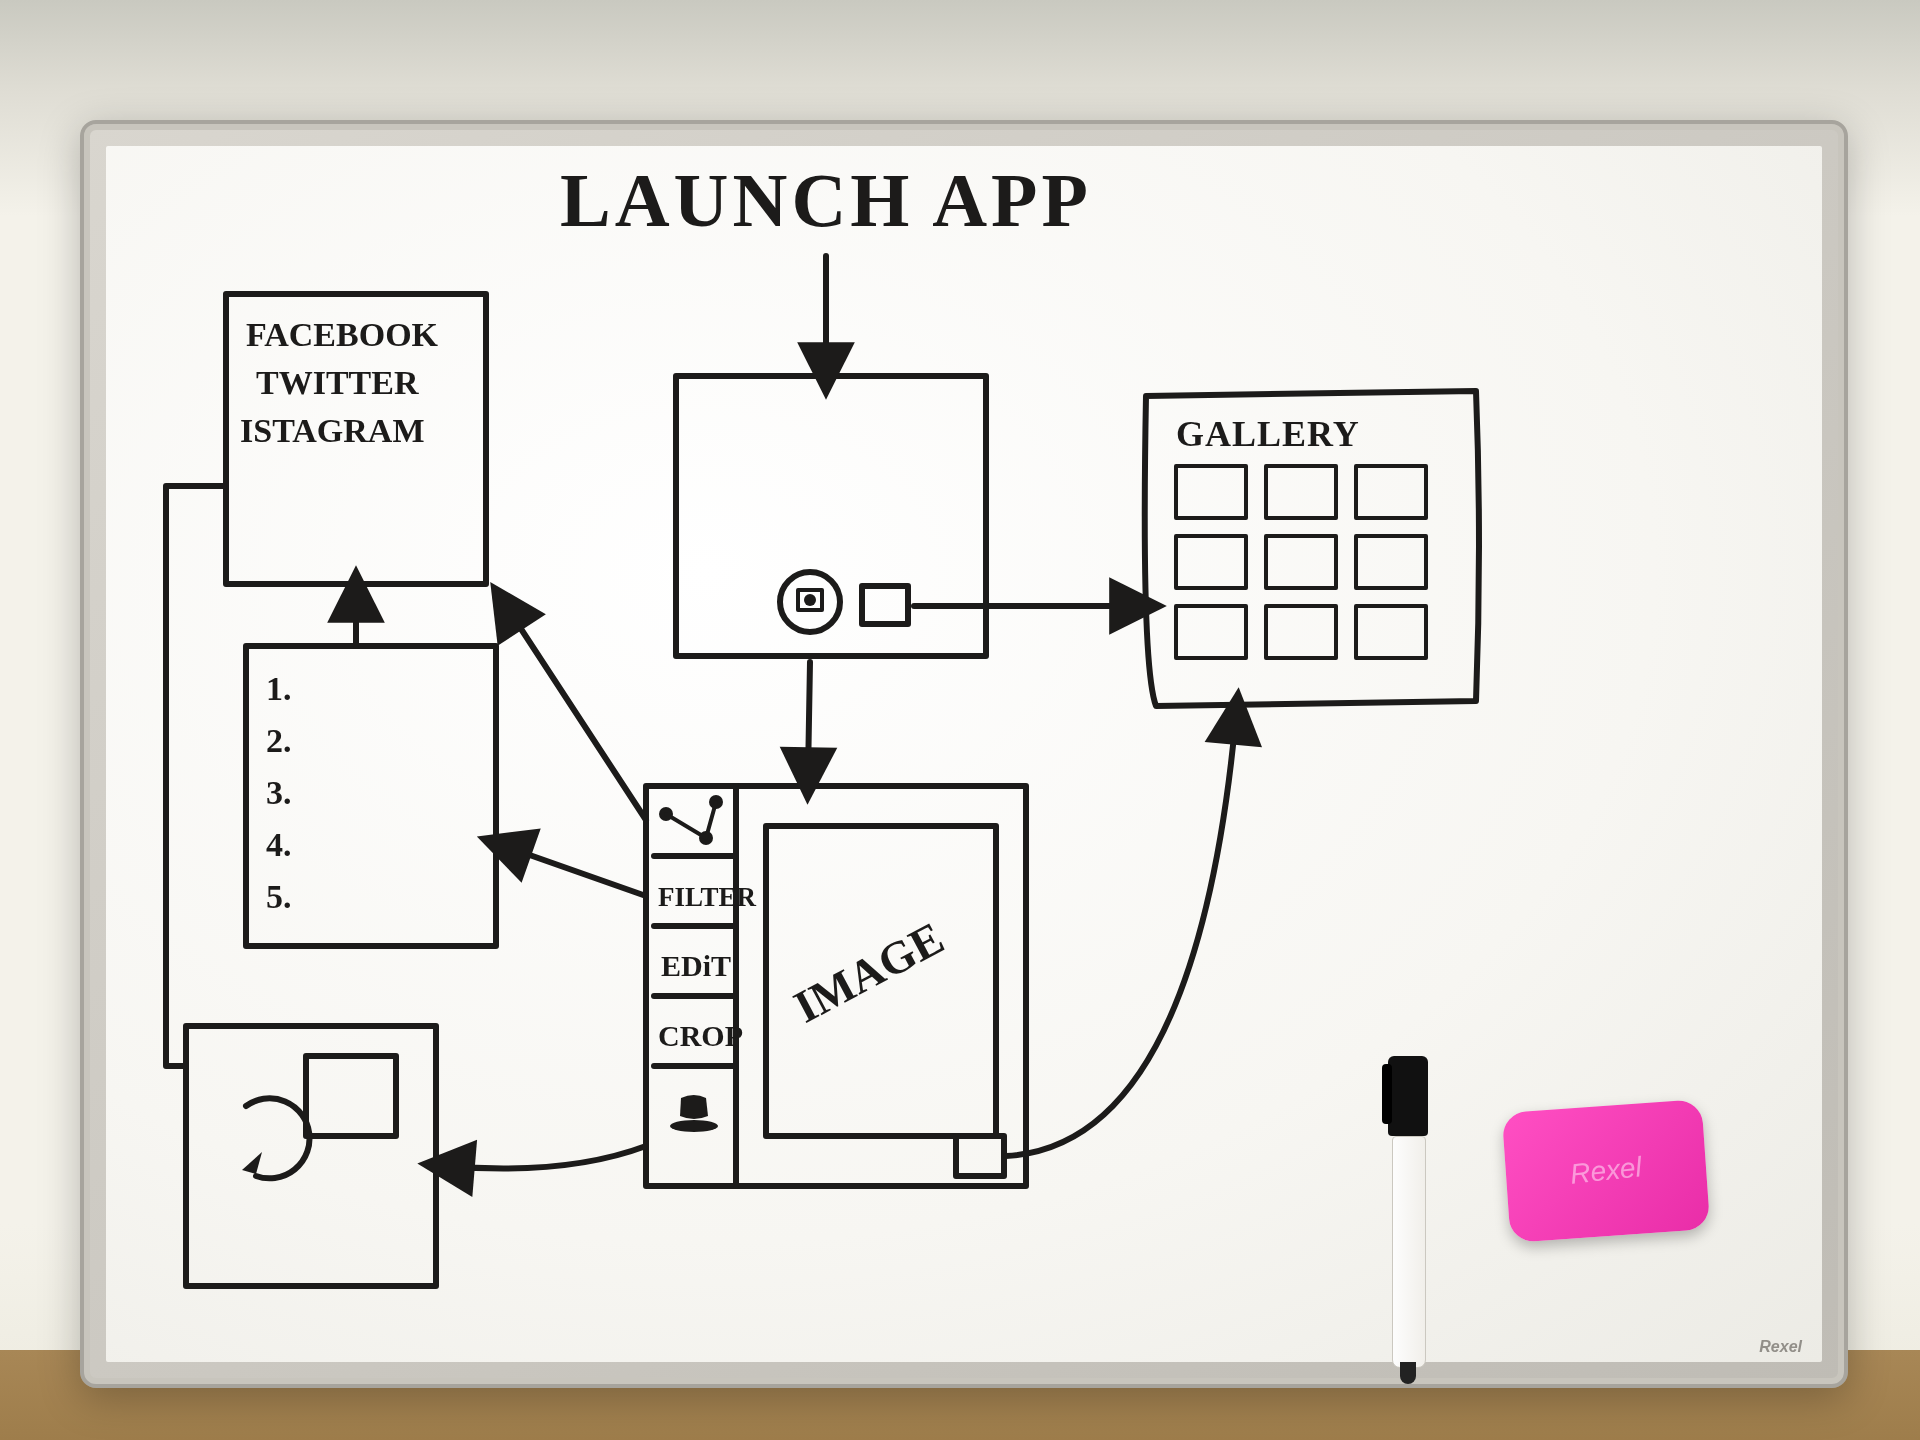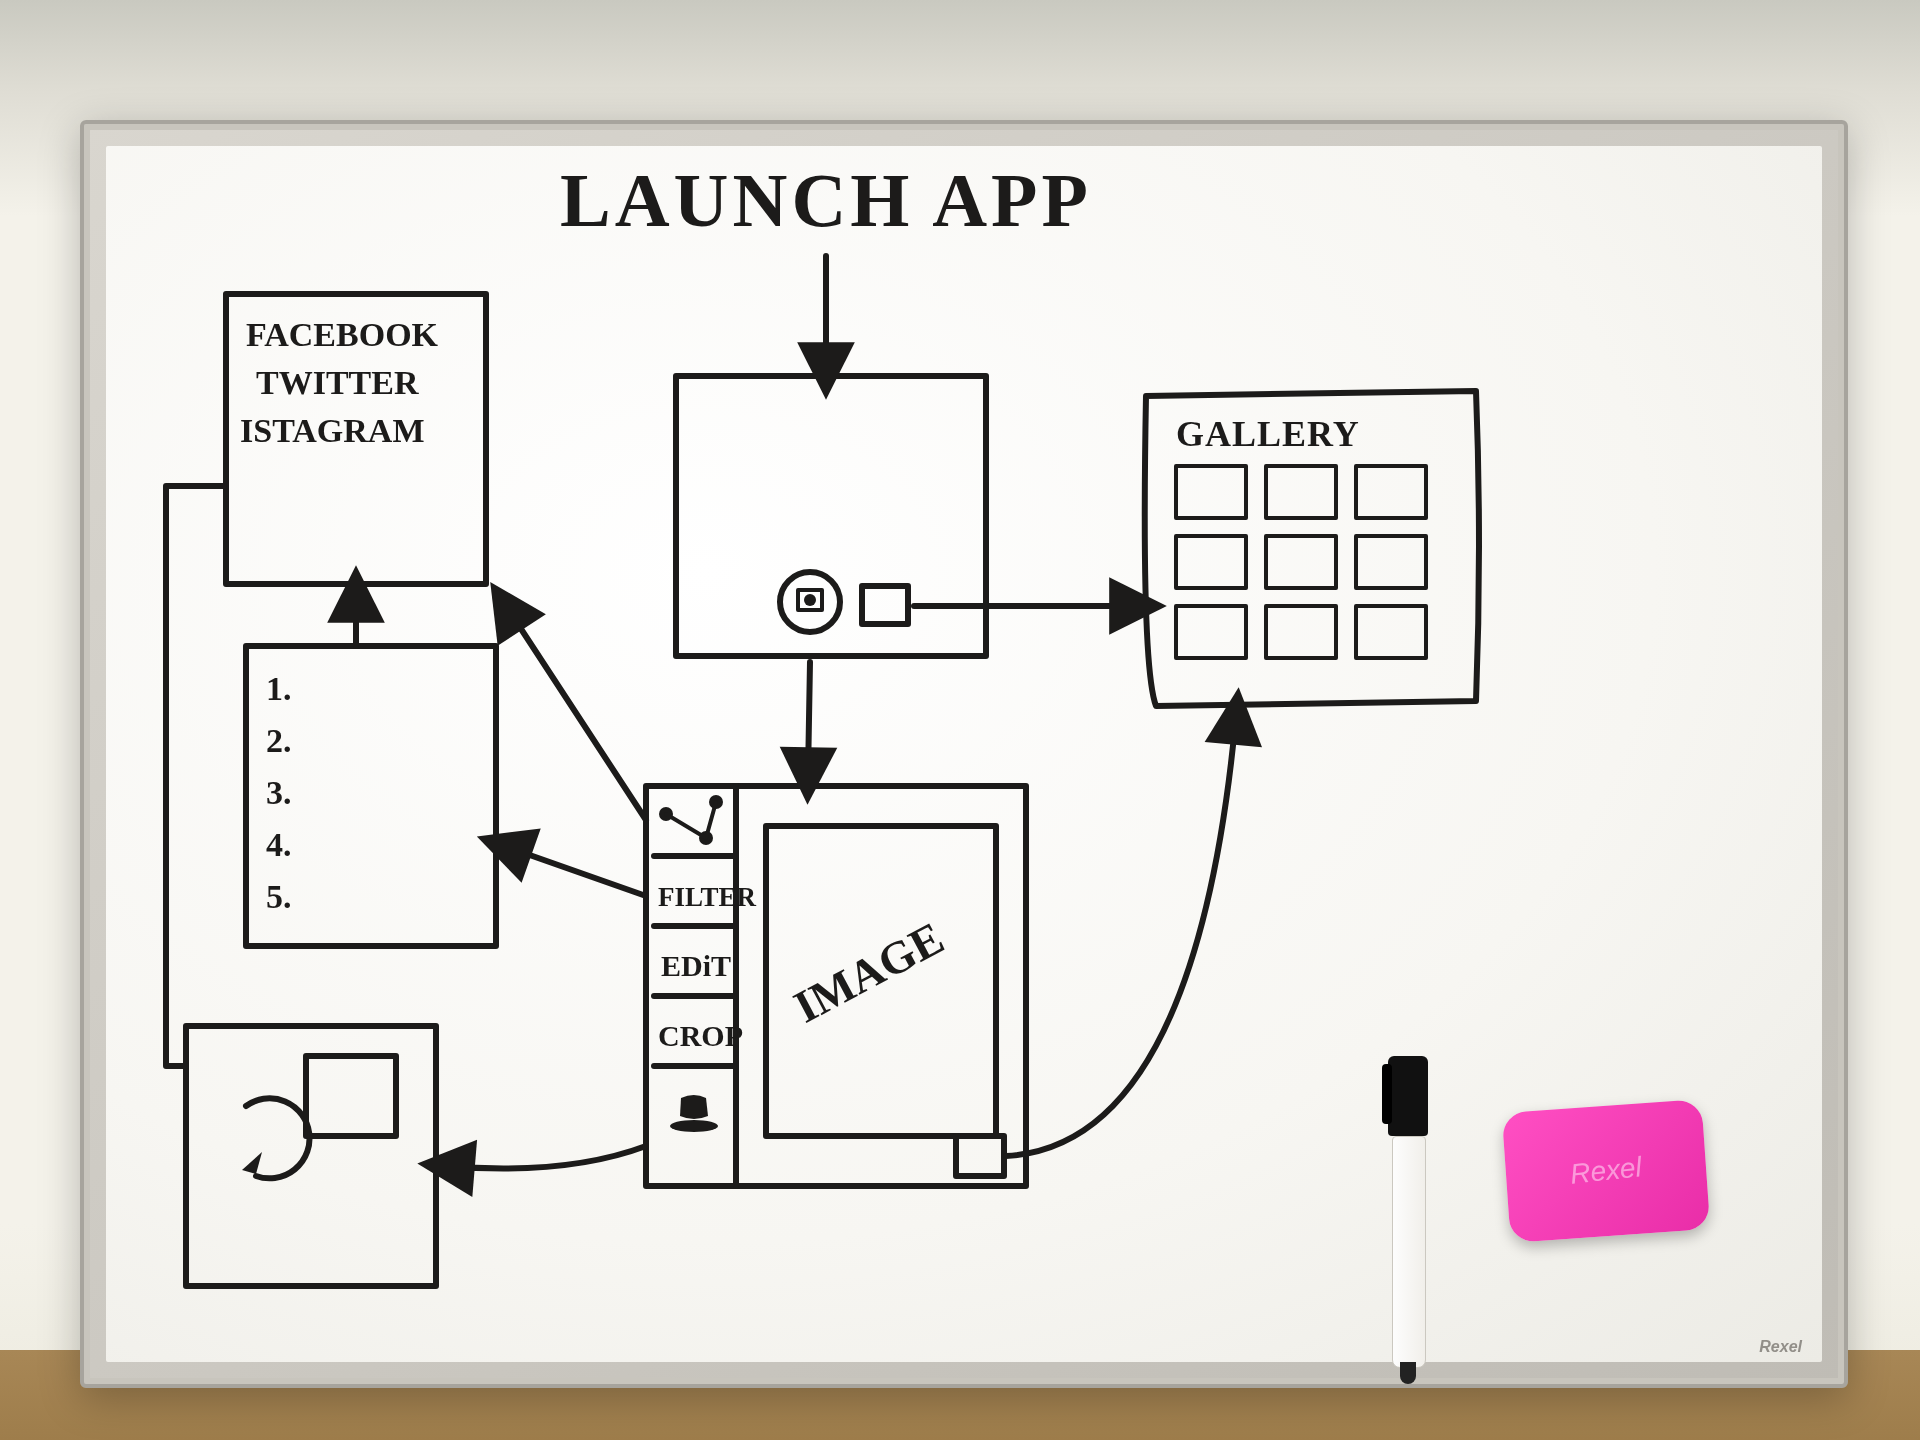--- a/index.html
+++ b/index.html
@@ -8,21 +8,21 @@
     font-family:"Comic Sans MS","Segoe Script","Bradley Hand",cursive,sans-serif;
     position:relative;
   }
   .desk{
     position:absolute;left:0;right:0;bottom:0;height:90px;
     background:linear-gradient(180deg,#a88756 0%,#9e7d4b 100%);
   }
   .board-frame{
     position:absolute;left:80px;top:120px;width:1760px;height:1260px;
     background:linear-gradient(145deg,#d9d6cf,#bfbcb5);
-    border:4px solid #a7a49d;border-radius:6px;
+    border:4px solid #a7a49d;border-radius:16px;
     box-shadow:0 10px 40px rgba(0,0,0,.25),inset 0 0 0 6px #c8c5bd;
   }
   .board-surface{
     position:absolute;left:22px;top:22px;right:22px;bottom:22px;
     background:radial-gradient(ellipse at 35% 35%,#ffffff 0%,#f7f6f2 60%,#ecebe5 100%);
     border-radius:2px;
   }
   .brand{position:absolute;right:20px;bottom:6px;font-family:Arial,sans-serif;font-size:16px;color:#928f89;font-style:italic;font-weight:bold;}
   
   .marker{position:absolute;left:1280px;top:910px;width:44px;height:330px;}

